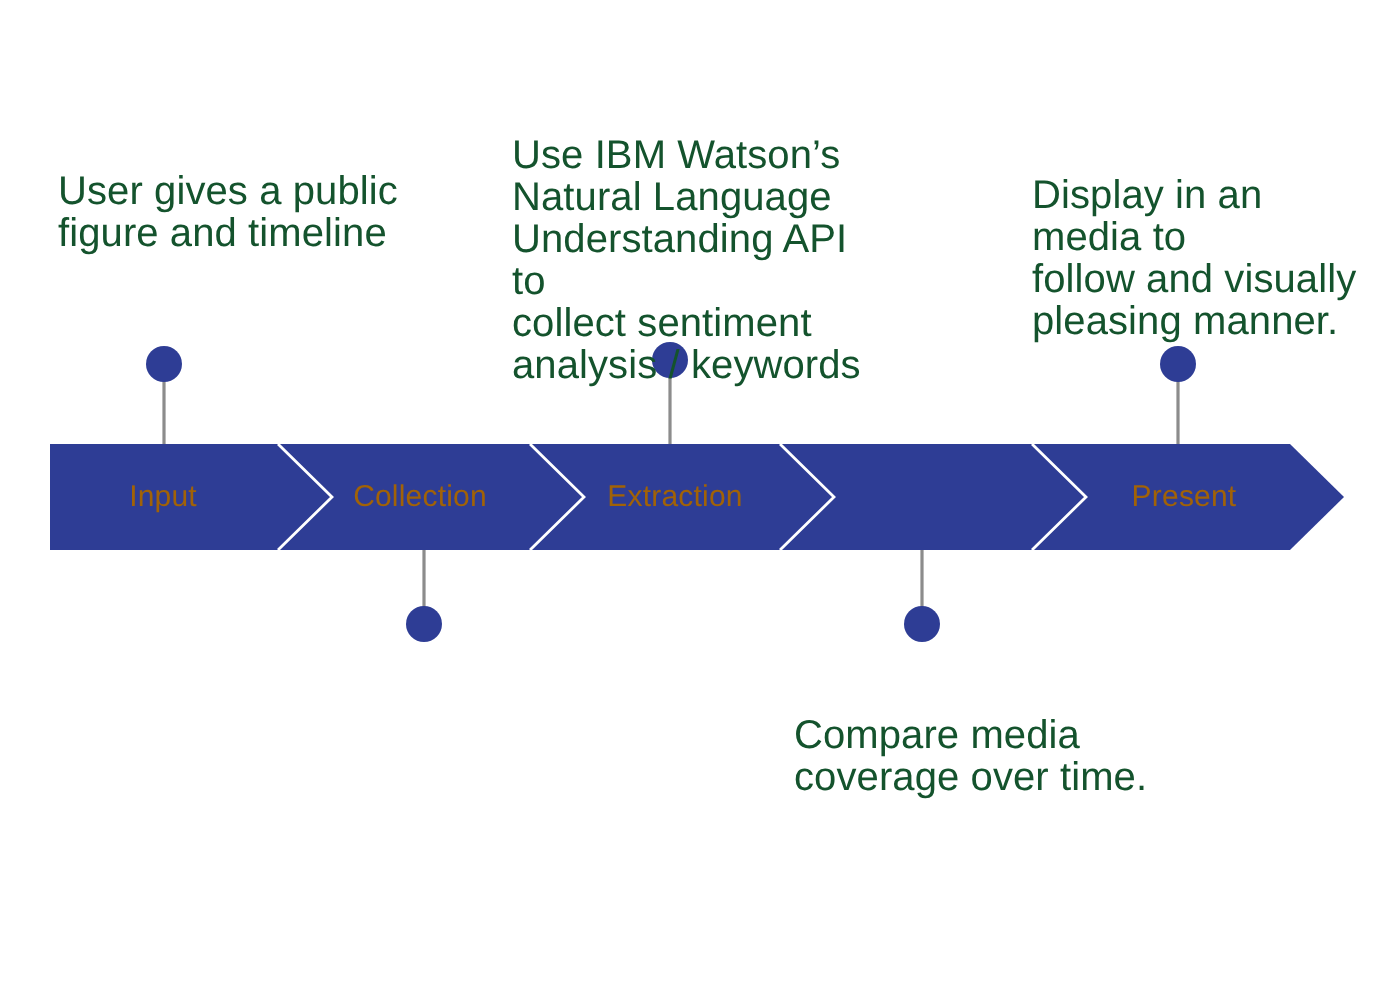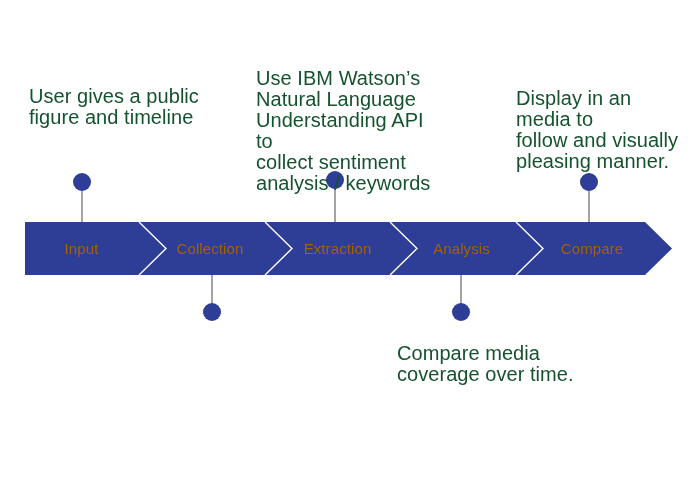--- a/index.html
+++ b/index.html
@@ -31,21 +31,21 @@
     line-height: 21px;
     font-family: "Liberation Sans", sans-serif;
     white-space: pre-line;
     letter-spacing: 0.05px;
   }
 
   .ann-1 { left: 29px;  top: 86px;  width: 180px; }
   .ann-2 { left: 256px; top: 68px;  width: 185px; }
   .ann-3 { left: 516px; top: 88px;  width: 175px; }
   .ann-4 { left: 98px;  top: 343px; width: 185px; }
-  .ann-5 { left: 397px; top: 343px; width: 185px; }
+  .ann-5 { left: 397px; top: 358px; width: 185px; }
 
   
   #canvas {
     position: absolute;
     left: 0;
     top: 0;
   }
 
   
   .stage-label {
@@ -97,22 +97,21 @@
       <circle cx="212" cy="312" r="9"></circle>
       <circle cx="335" cy="180" r="9"></circle>
       <circle cx="461" cy="312" r="9"></circle>
       <circle cx="589" cy="182" r="9"></circle>
     </g>
   </svg>
 
   <div class="stage-label stage-0">Input</div>
   <div class="stage-label stage-2">Extraction</div>
   <div class="stage-label stage-1">Collection</div>
-  <div class="stage-label stage-3">Analysis</div>
-  <div class="stage-label stage-4">Compare</div>
+  <div class="stage-label stage-4">Present</div>
 
   <div class="annotation ann-1">User gives a public
 figure and timeline</div>
   <div class="annotation ann-2">Use IBM Watson’s
 Natural Language
 Understanding API to
 collect sentiment
 analysis / keywords</div>
   <div class="annotation ann-3">Display in an media to
 follow and visually

